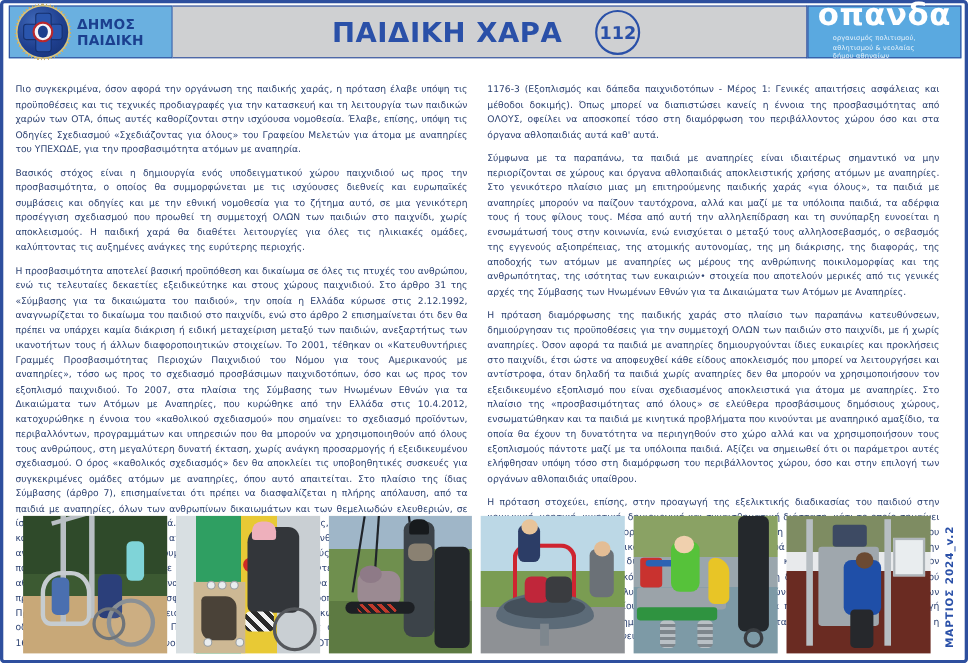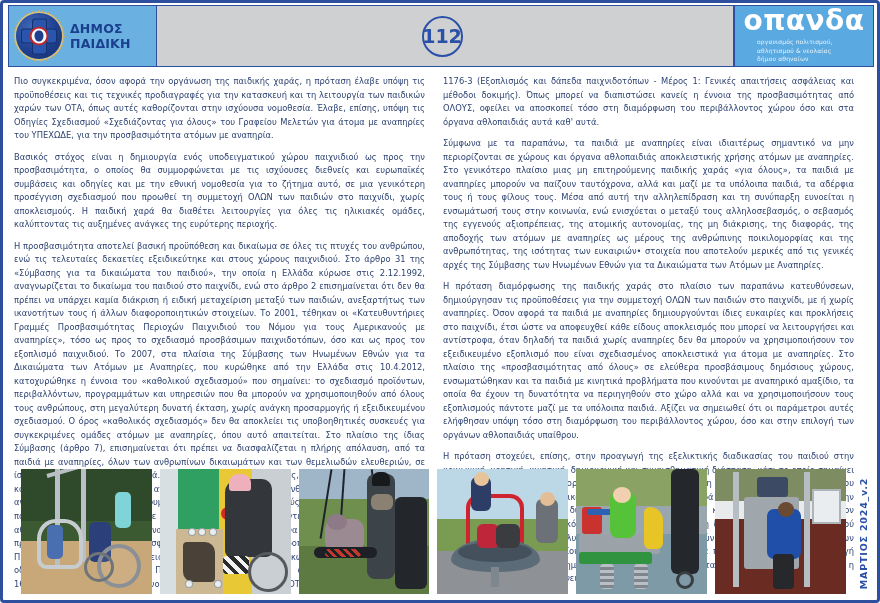--- a/index.html
+++ b/index.html
@@ -20,21 +20,21 @@
     border: 3px solid #2e4f9e;
     border-radius: 4px;
   }
 
   
   .header {
     position: absolute;
     left: 5px;
     top: 2px;
     width: 866px;
-    height: 62px;
+    height: 48px;
     display: flex;
     align-items: stretch;
   }
 
   .muni-block {
     width: 149px;
     background: #6ab0e0;
     border: 1px solid #2e4f9e;
     display: flex;
     align-items: center;
@@ -130,21 +130,21 @@
     letter-spacing: .5px;
     white-space: nowrap;
   }
 
   .code-circle {
     width: 41px; height: 41px;
     border-radius: 50%;
     border: 2px solid #2a50a8;
     color: #2a50a8;
     font-weight: bold;
-    font-size: 19px;
+    font-size: 16px;
     display: flex;
     align-items: center;
     justify-content: center;
     flex: 0 0 41px;
   }
 
   .opanda-block {
     width: 140px;
     background: #5aa9e0;
     border: 1px solid #2e4f9e;
@@ -342,20 +342,21 @@
         <div class="seal-center"></div>
         <div class="seal-owl"></div>
       </div>
       <div class="muni-name">
         <div>ΔΗΜΟΣ</div>
         <div>ΠΑΙΔΙΚΗ</div>
       </div>
     </div>
 
     <div class="title-block">
+      <div class="title-main">ΠΑΙΔΙΚΗ ΧΑΡΑ</div>
       <div class="code-circle">112</div>
     </div>
 
     <div class="opanda-block">
       <div class="opanda-word">οπανδα</div>
       <div class="opanda-sub">
         <div>οργανισμός πολιτισμού,</div>
         <div>αθλητισμού &amp; νεολαίας</div>
         <div>δήμου αθηναίων</div>
       </div>

